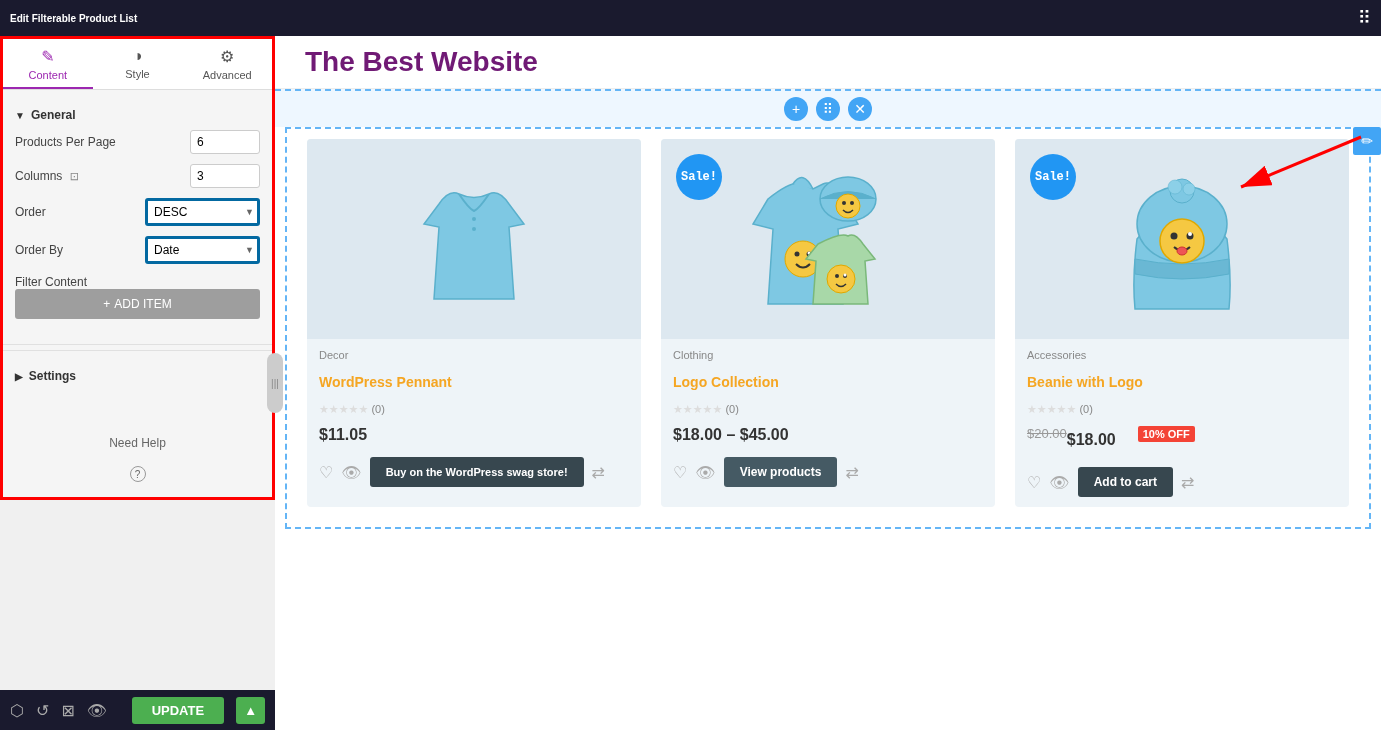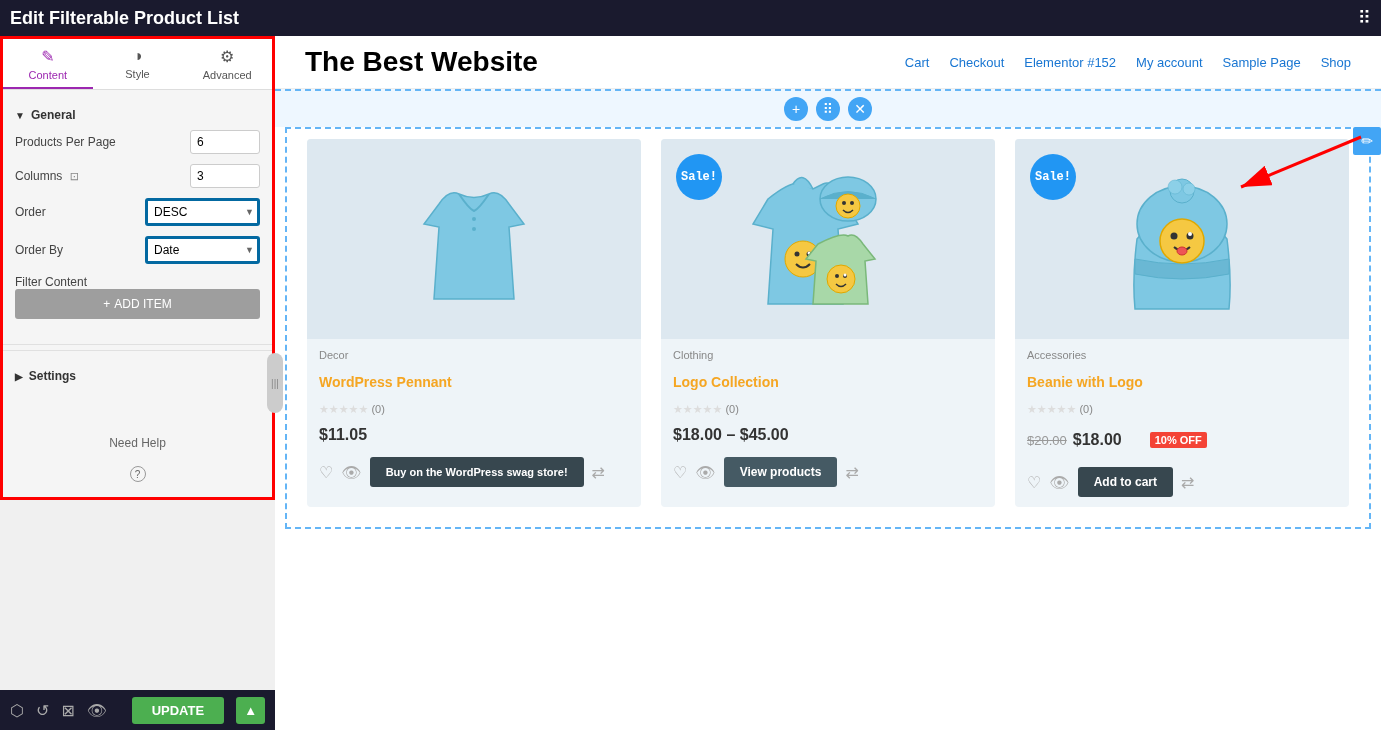--- a/index.html
+++ b/index.html
@@ -225,21 +225,21 @@
       background: white;
       padding: 10px 30px;
       display: flex;
       align-items: center;
       justify-content: space-between;
       border-bottom: 1px solid #eee;
     }
     .site-title {
       font-size: 28px;
       font-weight: bold;
-      color: #000000;
+      color: #701a75;
     }
     .site-nav {
       display: flex;
       gap: 20px;
     }
     .site-nav a {
       color: #1976d2;
       text-decoration: none;
       font-size: 13px;
     }
@@ -421,21 +421,21 @@
     .divider-line {
       height: 1px;
       background: #e0e0e0;
       margin: 5px 0;
     }
   </style>
 </head>
 <body>
 
 <div class="top-bar">
-  <span style="color:white;font-size:18px;font-weight:bold;">Edit Filterable Product List</span>
+  <span style="color:white;font-size:10px;font-weight:bold;">Edit Filterable Product List</span>
   <span style="color:white;font-size:18px;margin-left:auto;">⠿</span>
 </div>
 
 <div class="main-layout" style="position:relative;">
 
   <div class="left-panel-wrapper">
     <div class="left-panel">
 
       <div class="panel-tabs">
         <div class="panel-tab active">
@@ -525,28 +525,20 @@
       <span class="bottom-icon">👁</span>
       <button class="update-btn">UPDATE</button>
       <button class="update-arrow-btn">▲</button>
     </div>
   </div>
 
   <div class="right-content">
 
     <div class="site-header">
       <h1 class="site-title">The Best Website</h1>
-      <nav class="site-nav">
-        <a href="#">Cart</a>
-        <a href="#">Checkout</a>
-        <a href="#">Elementor #152</a>
-        <a href="#">My account</a>
-        <a href="#">Sample Page</a>
-        <a href="#">Shop</a>
-      </nav>
     </div>
 
     <div class="widget-toolbar">
       <button class="toolbar-btn add">+</button>
       <button class="toolbar-btn grid">⠿</button>
       <button class="toolbar-btn close">✕</button>
     </div>
 
     <div style="position:relative;">
       <svg style="position:absolute;top:0;right:0;width:200px;height:80px;z-index:100;pointer-events:none;" viewBox="0 0 200 80">
@@ -671,21 +663,21 @@
               </svg>
             </div>
             <div class="product-info">
               <div class="product-category">Accessories</div>
               <div class="product-name">Beanie with Logo</div>
               <div class="product-stars">
                 <span style="color:#ddd;">★★★★★</span>
                 <span>(0)</span>
               </div>
             </div>
-            <div style="padding:0 12px 5px;display:flex;align-items:center;gap:6px;">
+            <div style="padding:0 12px 5px;display:flex;align-items:flex-start;">
               <span style="color:#999;text-decoration:line-through;font-size:13px;">$20.00</span>
               <span class="product-price">$18.00</span>
               <span class="discount-badge">10% OFF</span>
             </div>
             <div class="product-actions">
               <span class="action-icon">♡</span>
               <span class="action-icon">👁</span>
               <button class="action-btn">Add to cart</button>
               <span class="action-icon">⇄</span>
             </div>

